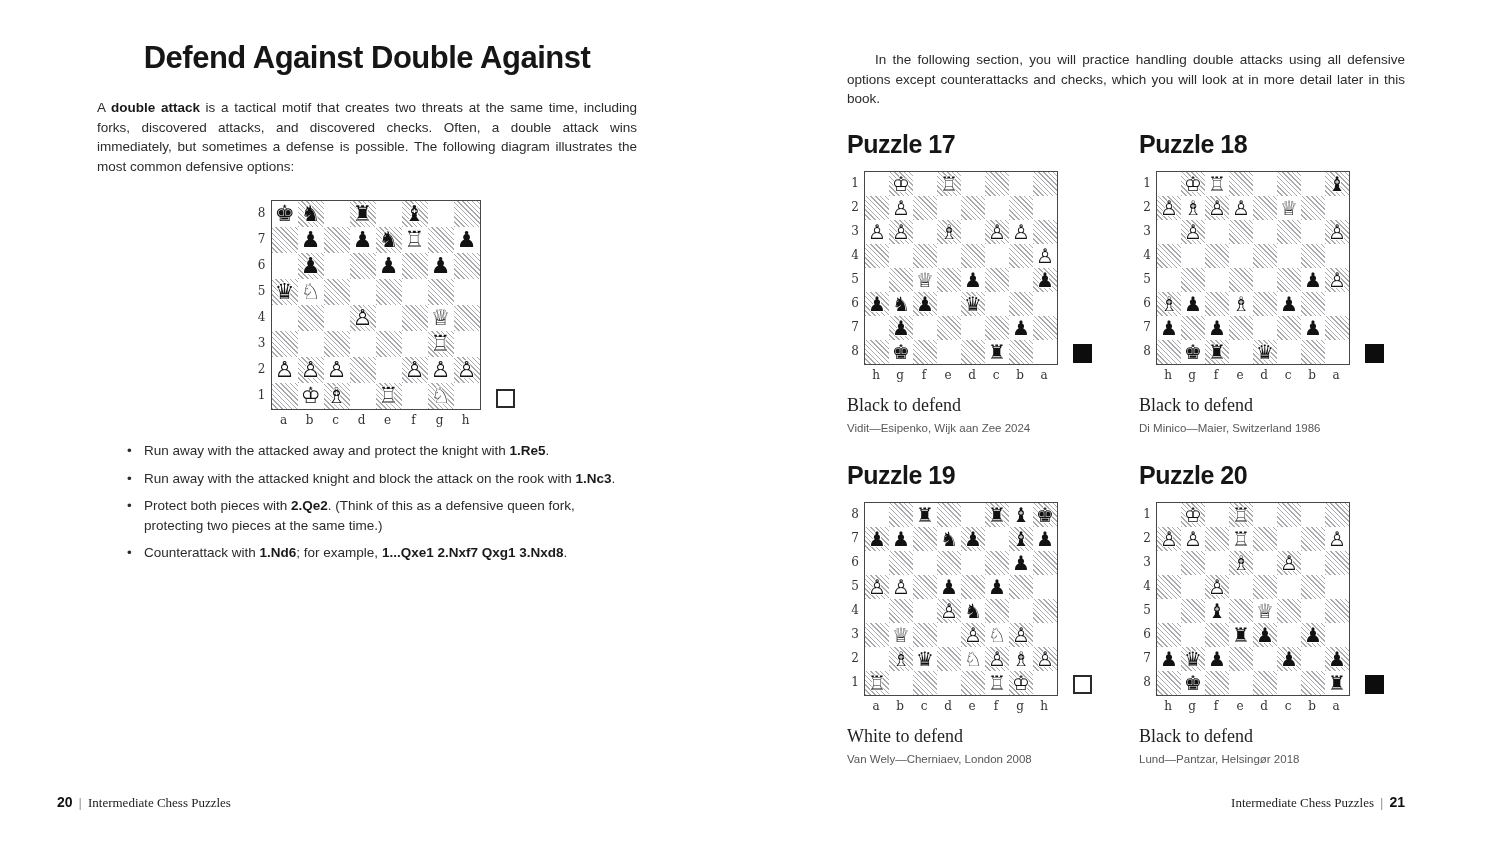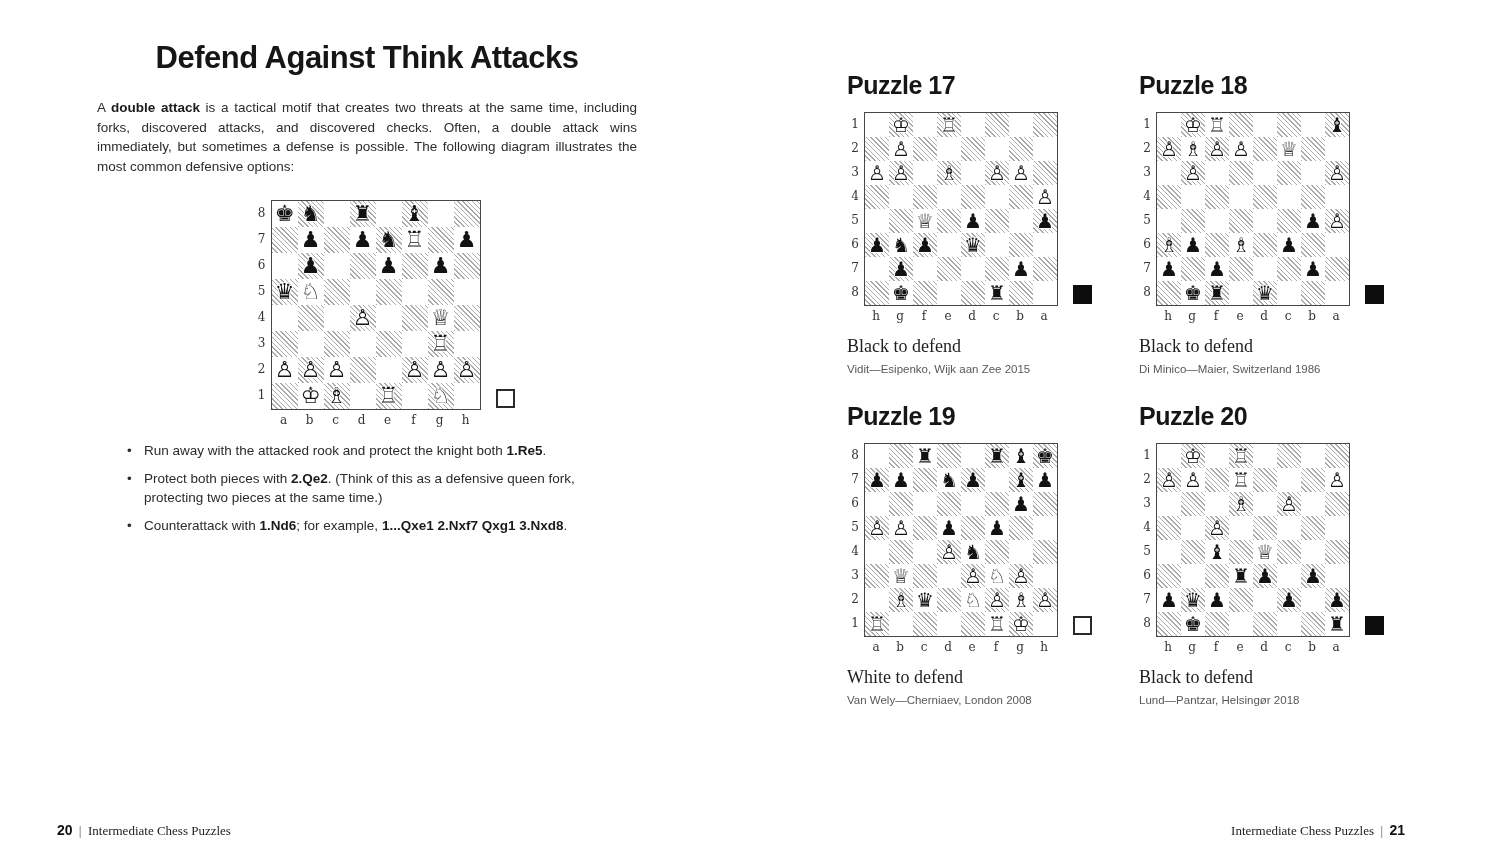--- a/index.html
+++ b/index.html
@@ -75,33 +75,33 @@
   .puzzle-title {
     font-size:25px; font-weight:bold; color:#161616; letter-spacing:-0.5px;
     line-height:30px; margin-bottom:12px; text-align:center;
   }
   .puzzle-caption {
     margin-top:9px; font-family:"Liberation Serif", serif; font-size:18px; color:#1e1e1e; text-align:center;
   }
   .puzzle-source { margin-top:6px; font-size:11.5px; color:#585858; text-align:center; }
 
   
-  .footer { position:absolute; top:822px; font-size:13px; }
+  .footer { position:absolute; top:794px; font-size:13px; }
   .footer-left { left:57px; }
   .footer-right { right:95px; text-align:right; }
   .page-num { font-weight:bold; font-size:14px; color:#111; font-family:"Liberation Sans", sans-serif; }
   .book-name { font-family:"Liberation Serif", serif; color:#222; }
   .foot-sep { color:#9a9a9a; padding:0 6px; font-weight:normal; }
 </style>
 </head>
 <body>
 
 <div class="page-left">
   <div class="pl-content">
-    <div class="main-title">Defend Against Think Attacks</div>
+    <div class="main-title">Defend Against Double Against</div>
     <div class="body-para"><span>A </span><span class="bold">double attack</span><span> is a tactical motif that creates two threats at the same time, including forks, discovered attacks, and discovered checks. Often, a double attack wins immediately, but sometimes a defense is possible. The following diagram illustrates the most common defensive options:</span></div>
 
     <div class="board-wrap diagram-center">
         <div class="rank-labels">
           <div style="height: 26px; line-height: 26px;">8</div>
           <div style="height: 26px; line-height: 26px;">7</div>
           <div style="height: 26px; line-height: 26px;">6</div>
           <div style="height: 26px; line-height: 26px;">5</div>
           <div style="height: 26px; line-height: 26px;">4</div>
           <div style="height: 26px; line-height: 26px;">3</div>
@@ -319,28 +319,30 @@
             <div style="width: 26px;">f</div>
             <div style="width: 26px;">g</div>
             <div style="width: 26px;">h</div>
           </div>
         </div>
         <span class="marker" style="right: -34px; bottom: 23px;"></span>
       </div>
 
 
     <div class="bullet-list">
-        <div class="bullet-item"><span>Run away with the attacked rook and protect the knight both </span><span class="bold">1.Re5</span><span>.</span></div>
+        <div class="bullet-item"><span>Run away with the attacked away and protect the knight with </span><span class="bold">1.Re5</span><span>.</span></div>
+        <div class="bullet-item"><span>Run away with the attacked knight and block the attack on the rook with </span><span class="bold">1.Nc3</span><span>.</span></div>
         <div class="bullet-item"><span>Protect both pieces with </span><span class="bold">2.Qe2</span><span>. (Think of this as a defensive queen fork, protecting two pieces at the same time.)</span></div>
         <div class="bullet-item"><span>Counterattack with </span><span class="bold">1.Nd6</span><span>; for example, </span><span class="bold">1...Qxe1 2.Nxf7 Qxg1 3.Nxd8</span><span>.</span></div>
       </div>
   </div>
 </div>
 
 <div class="page-right">
+  <div class="pr-intro">In the following section, you will practice handling double attacks using all defensive options except counterattacks and checks, which you will look at in more detail later in this book.</div>
 
   <div class="puzzle-grid">
     <div class="puzzle-card">
       <div class="puzzle-title">Puzzle 17</div>
       <div class="board-wrap">
           <div class="rank-labels">
             <div style="height: 24px; line-height: 24px;">1</div>
             <div style="height: 24px; line-height: 24px;">2</div>
             <div style="height: 24px; line-height: 24px;">3</div>
             <div style="height: 24px; line-height: 24px;">4</div>
@@ -523,21 +525,21 @@
               <div style="width: 24px;">e</div>
               <div style="width: 24px;">d</div>
               <div style="width: 24px;">c</div>
               <div style="width: 24px;">b</div>
               <div style="width: 24px;">a</div>
             </div>
           </div>
           <span class="marker filled" style="right: -34px; bottom: 23px;"></span>
         </div>
       <div class="puzzle-caption">Black to defend</div>
-      <div class="puzzle-source">Vidit—Esipenko, Wijk aan Zee 2015</div>
+      <div class="puzzle-source">Vidit—Esipenko, Wijk aan Zee 2024</div>
     </div>
     <div class="puzzle-card">
       <div class="puzzle-title">Puzzle 18</div>
       <div class="board-wrap">
           <div class="rank-labels">
             <div style="height: 24px; line-height: 24px;">1</div>
             <div style="height: 24px; line-height: 24px;">2</div>
             <div style="height: 24px; line-height: 24px;">3</div>
             <div style="height: 24px; line-height: 24px;">4</div>
             <div style="height: 24px; line-height: 24px;">5</div>

